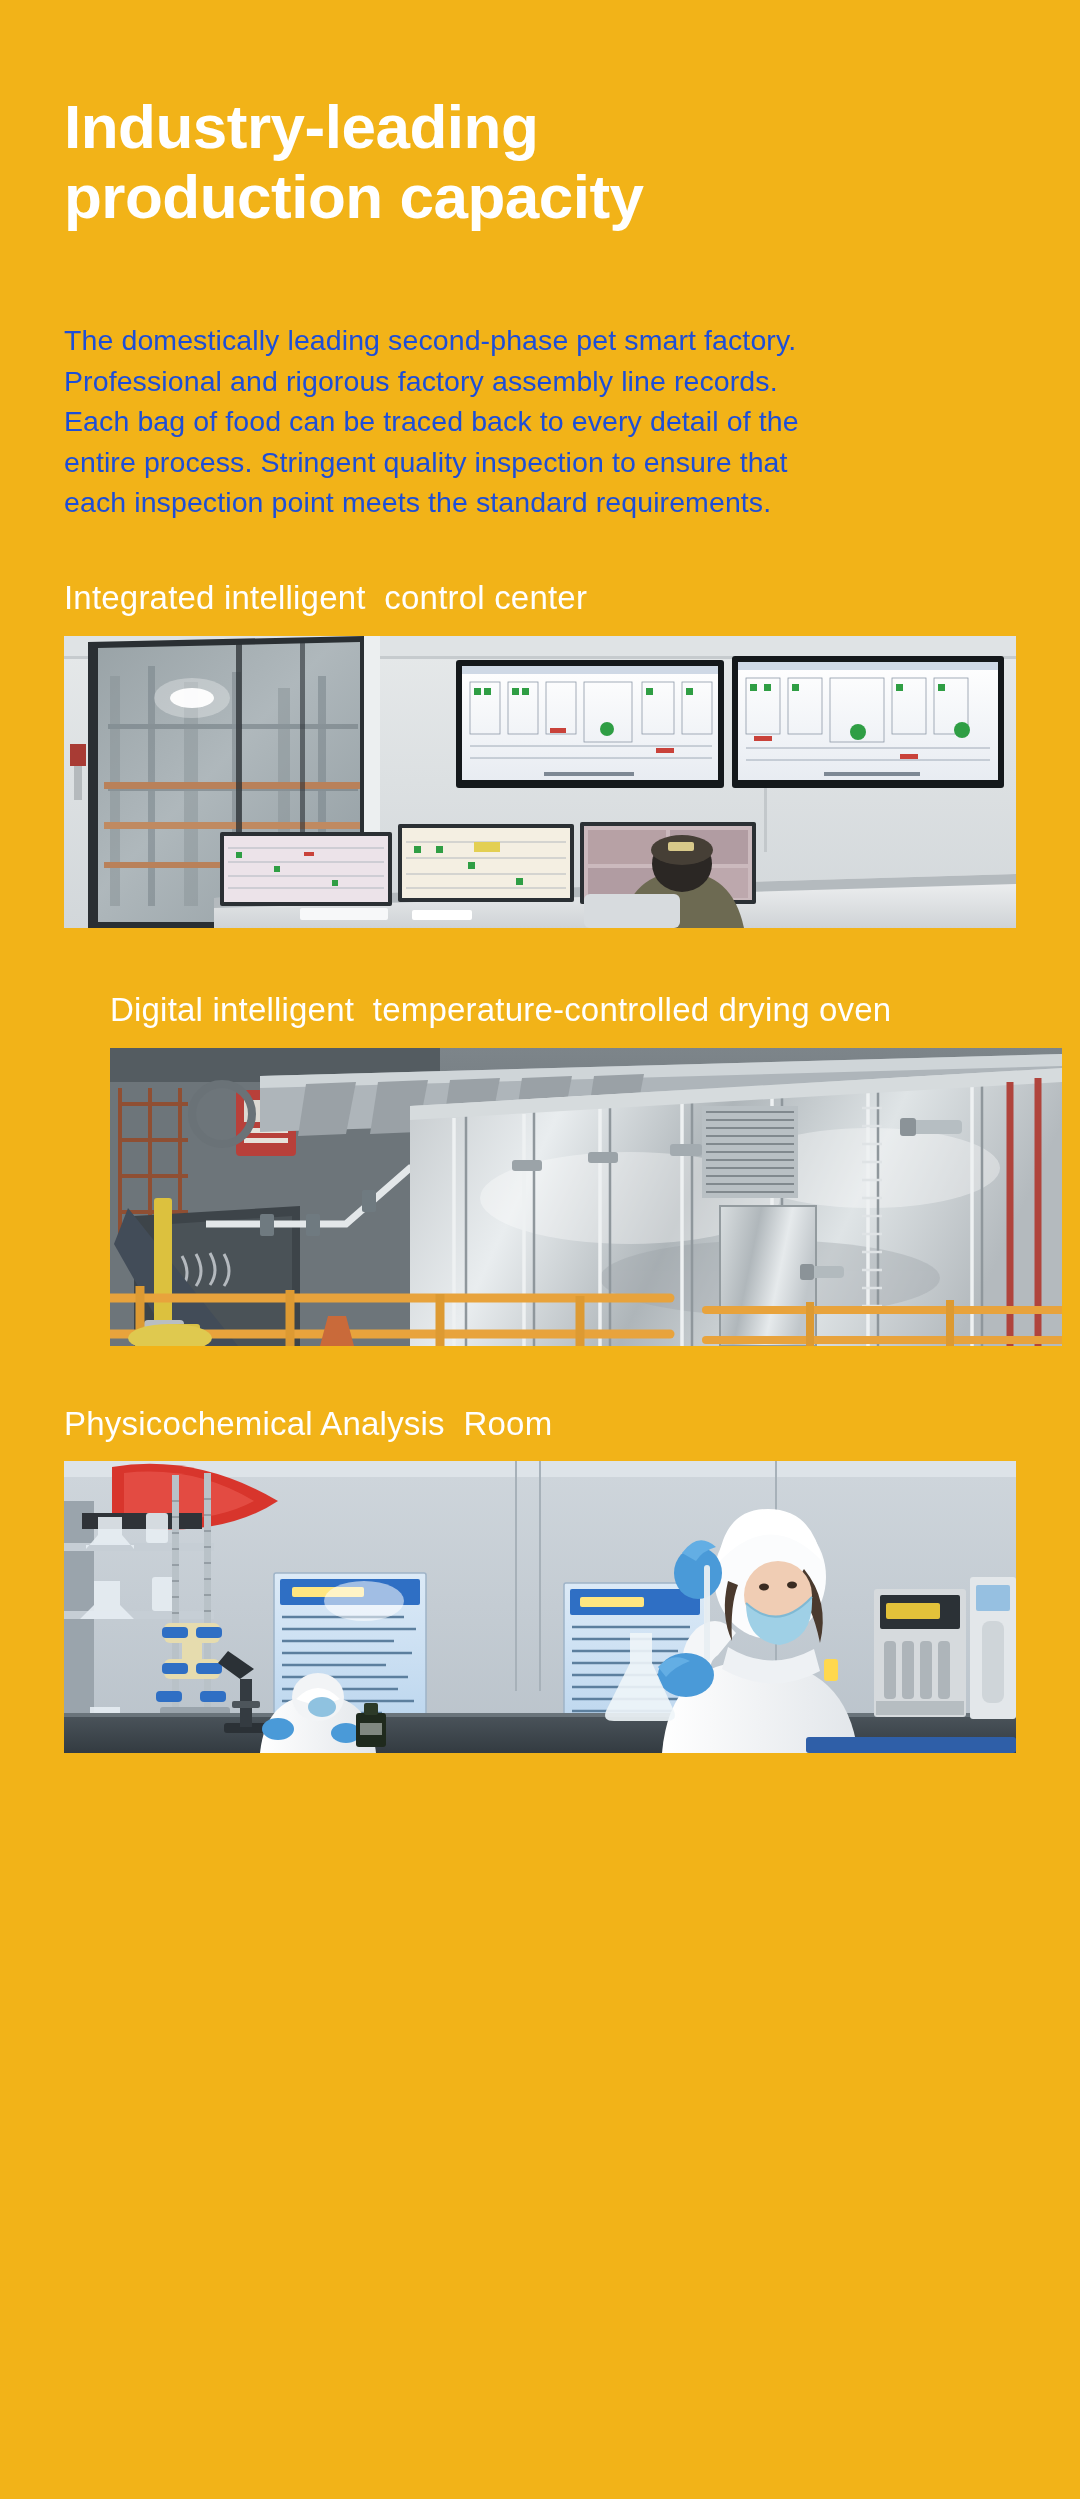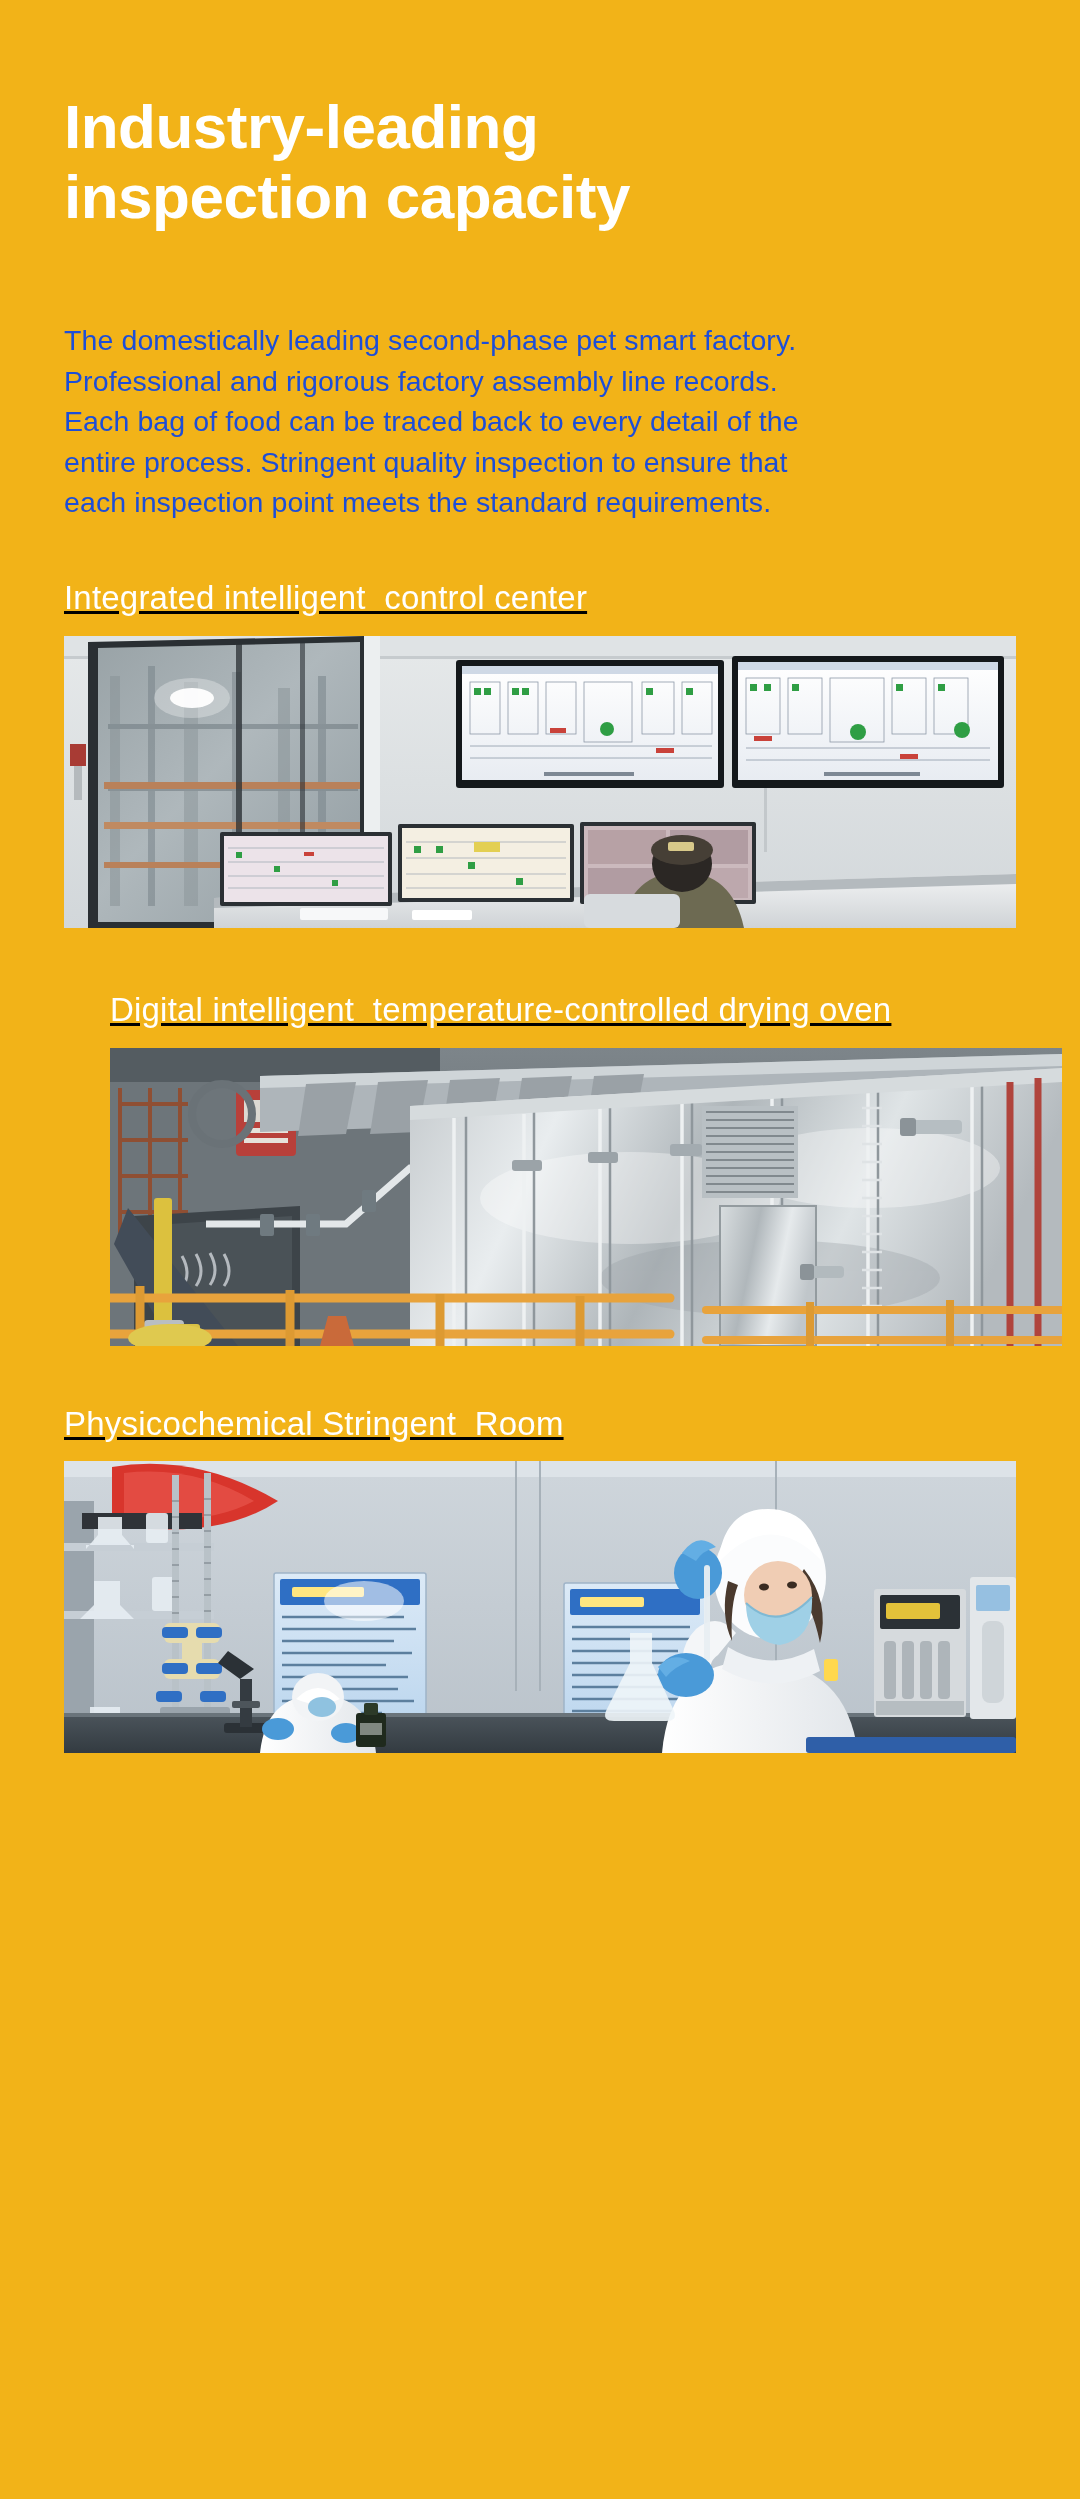--- a/index.html
+++ b/index.html
@@ -29,21 +29,21 @@
     color:#1d4ed8;
     font-size:28.5px;
     line-height:1.42;
     font-weight:300;
     letter-spacing:0.1px;
     max-width:952px;
     white-space:pre-line;
   }
 
   
-  .section { position:relative;text-decoration:underline; }
+  .section { position:relative; }
   .sec-title {
     color:#FFFFFF;
     font-size:33px;
     font-weight:400;
     line-height:1.2;
     letter-spacing:0.2px;
     white-space:pre;
   }
   .sec-1 { margin-top:56px; }
   .sec-2 { margin-top:62px;padding-left:46px; }
@@ -61,21 +61,21 @@
   .photo.oven    { height:298px; }
   .photo.lab     { height:292px; }
   .photo > svg { display:block; width:100%; height:100%; }
 </style>
 </head>
 <body style="background: rgb(242, 179, 24);">
 
 <div class="page">
 
   <h1 class="headline">Industry-leading
-inspection capacity</h1>
+production capacity</h1>
 
   <p class="lede">The domestically leading second-phase pet smart factory.
 Professional and rigorous factory assembly line records.
 Each bag of food can be traced back to every detail of the
 entire process. Stringent quality inspection to ensure that
 each inspection point meets the standard requirements.</p>
 
   <div class="section sec-1">
     <div class="sec-title">Integrated intelligent  control center</div>
 
@@ -452,21 +452,21 @@
             <path d="M840 252 V298"></path>
         </g>
 
         <ellipse cx="60" cy="290" rx="42" ry="14" fill="#dfc94f"></ellipse>
         <polygon points="218,268 236,268 244,298 210,298" fill="#c96a3a"></polygon>
       </svg>
     </div>
   </div>
 
   <div class="section sec-3">
-    <div class="sec-title">Physicochemical Stringent  Room</div>
+    <div class="sec-title">Physicochemical Analysis  Room</div>
 
     <div class="photo lab">
       <svg viewBox="0 0 952 292" preserveAspectRatio="xMidYMid slice">
         <defs>
           <linearGradient id="labWall" x1="0" y1="0" x2="0" y2="1">
             <stop offset="0" stop-color="#cfd6dc"></stop>
               <stop offset="1" stop-color="#b9c2ca"></stop>
           </linearGradient>
           <linearGradient id="coat" x1="0" y1="0" x2="1" y2="0">
             <stop offset="0" stop-color="#ffffff"></stop>

